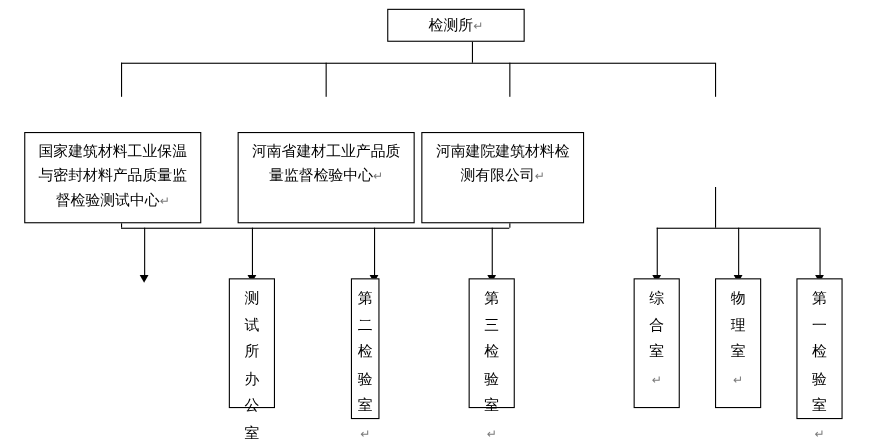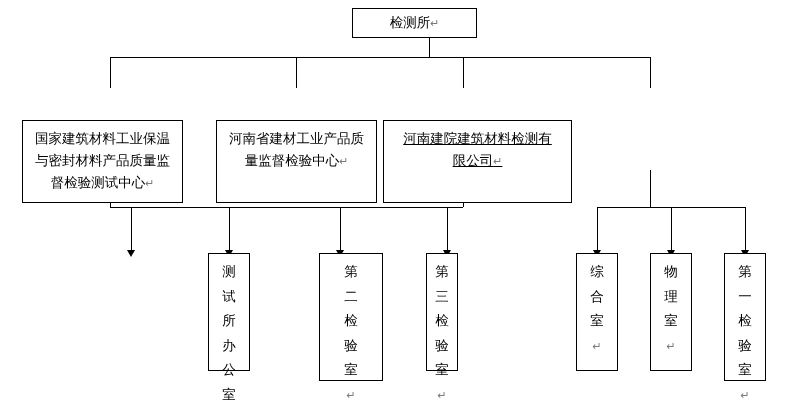--- a/index.html
+++ b/index.html
@@ -124,35 +124,35 @@
   </div>
 
   <div class="node horiz" style="left:22px; top:88px; width:161px; height:83px;">
     <span class="node-label" style="width:152px;"><span>国家建筑材料工业保温与密封材料产品质量监督检验测试中心</span><span class="pilcrow">↵</span></span>
   </div>
 
   <div class="node horiz" style="left:216px; top:88px; width:161px; height:83px;">
     <span class="node-label" style="width:152px;"><span>河南省建材工业产品质量监督检验中心</span><span class="pilcrow">↵</span></span>
   </div>
 
-  <div class="node horiz" style="left:383px; top:88px; width:189px; height:83px;text-decoration:underline;">
+  <div class="node horiz" style="left:383px; top:88px; width:148px; height:83px;">
     <span class="node-label" style="width:152px;"><span>河南建院建筑材料检测有限公司</span><span class="pilcrow">↵</span></span>
   </div>
 
 
 
   <div class="node vert" style="left:208px; top:253px; width:42px; height:118px;">
     <span class="node-label"><span>测试所办公室</span><span class="pilcrow">↵</span></span>
   </div>
 
-  <div class="node vert" style="left:319px; top:253px; width:64px; height:128px;">
+  <div class="node vert" style="left:319px; top:253px; width:26px; height:128px;">
     <span class="node-label"><span>第二检验室</span><span class="pilcrow">↵</span></span>
   </div>
 
-  <div class="node vert" style="left:426px; top:253px; width:32px; height:118px;">
+  <div class="node vert" style="left:426px; top:253px; width:42px; height:118px;">
     <span class="node-label"><span>第三检验室</span><span class="pilcrow">↵</span></span>
   </div>
 
   <div class="node vert" style="left:576px; top:253px; width:42px; height:118px;">
     <span class="node-label"><span>综合室</span><span class="pilcrow">↵</span></span>
   </div>
 
   <div class="node vert" style="left:650px; top:253px; width:42px; height:118px;">
     <span class="node-label"><span>物理室</span><span class="pilcrow">↵</span></span>
   </div>

